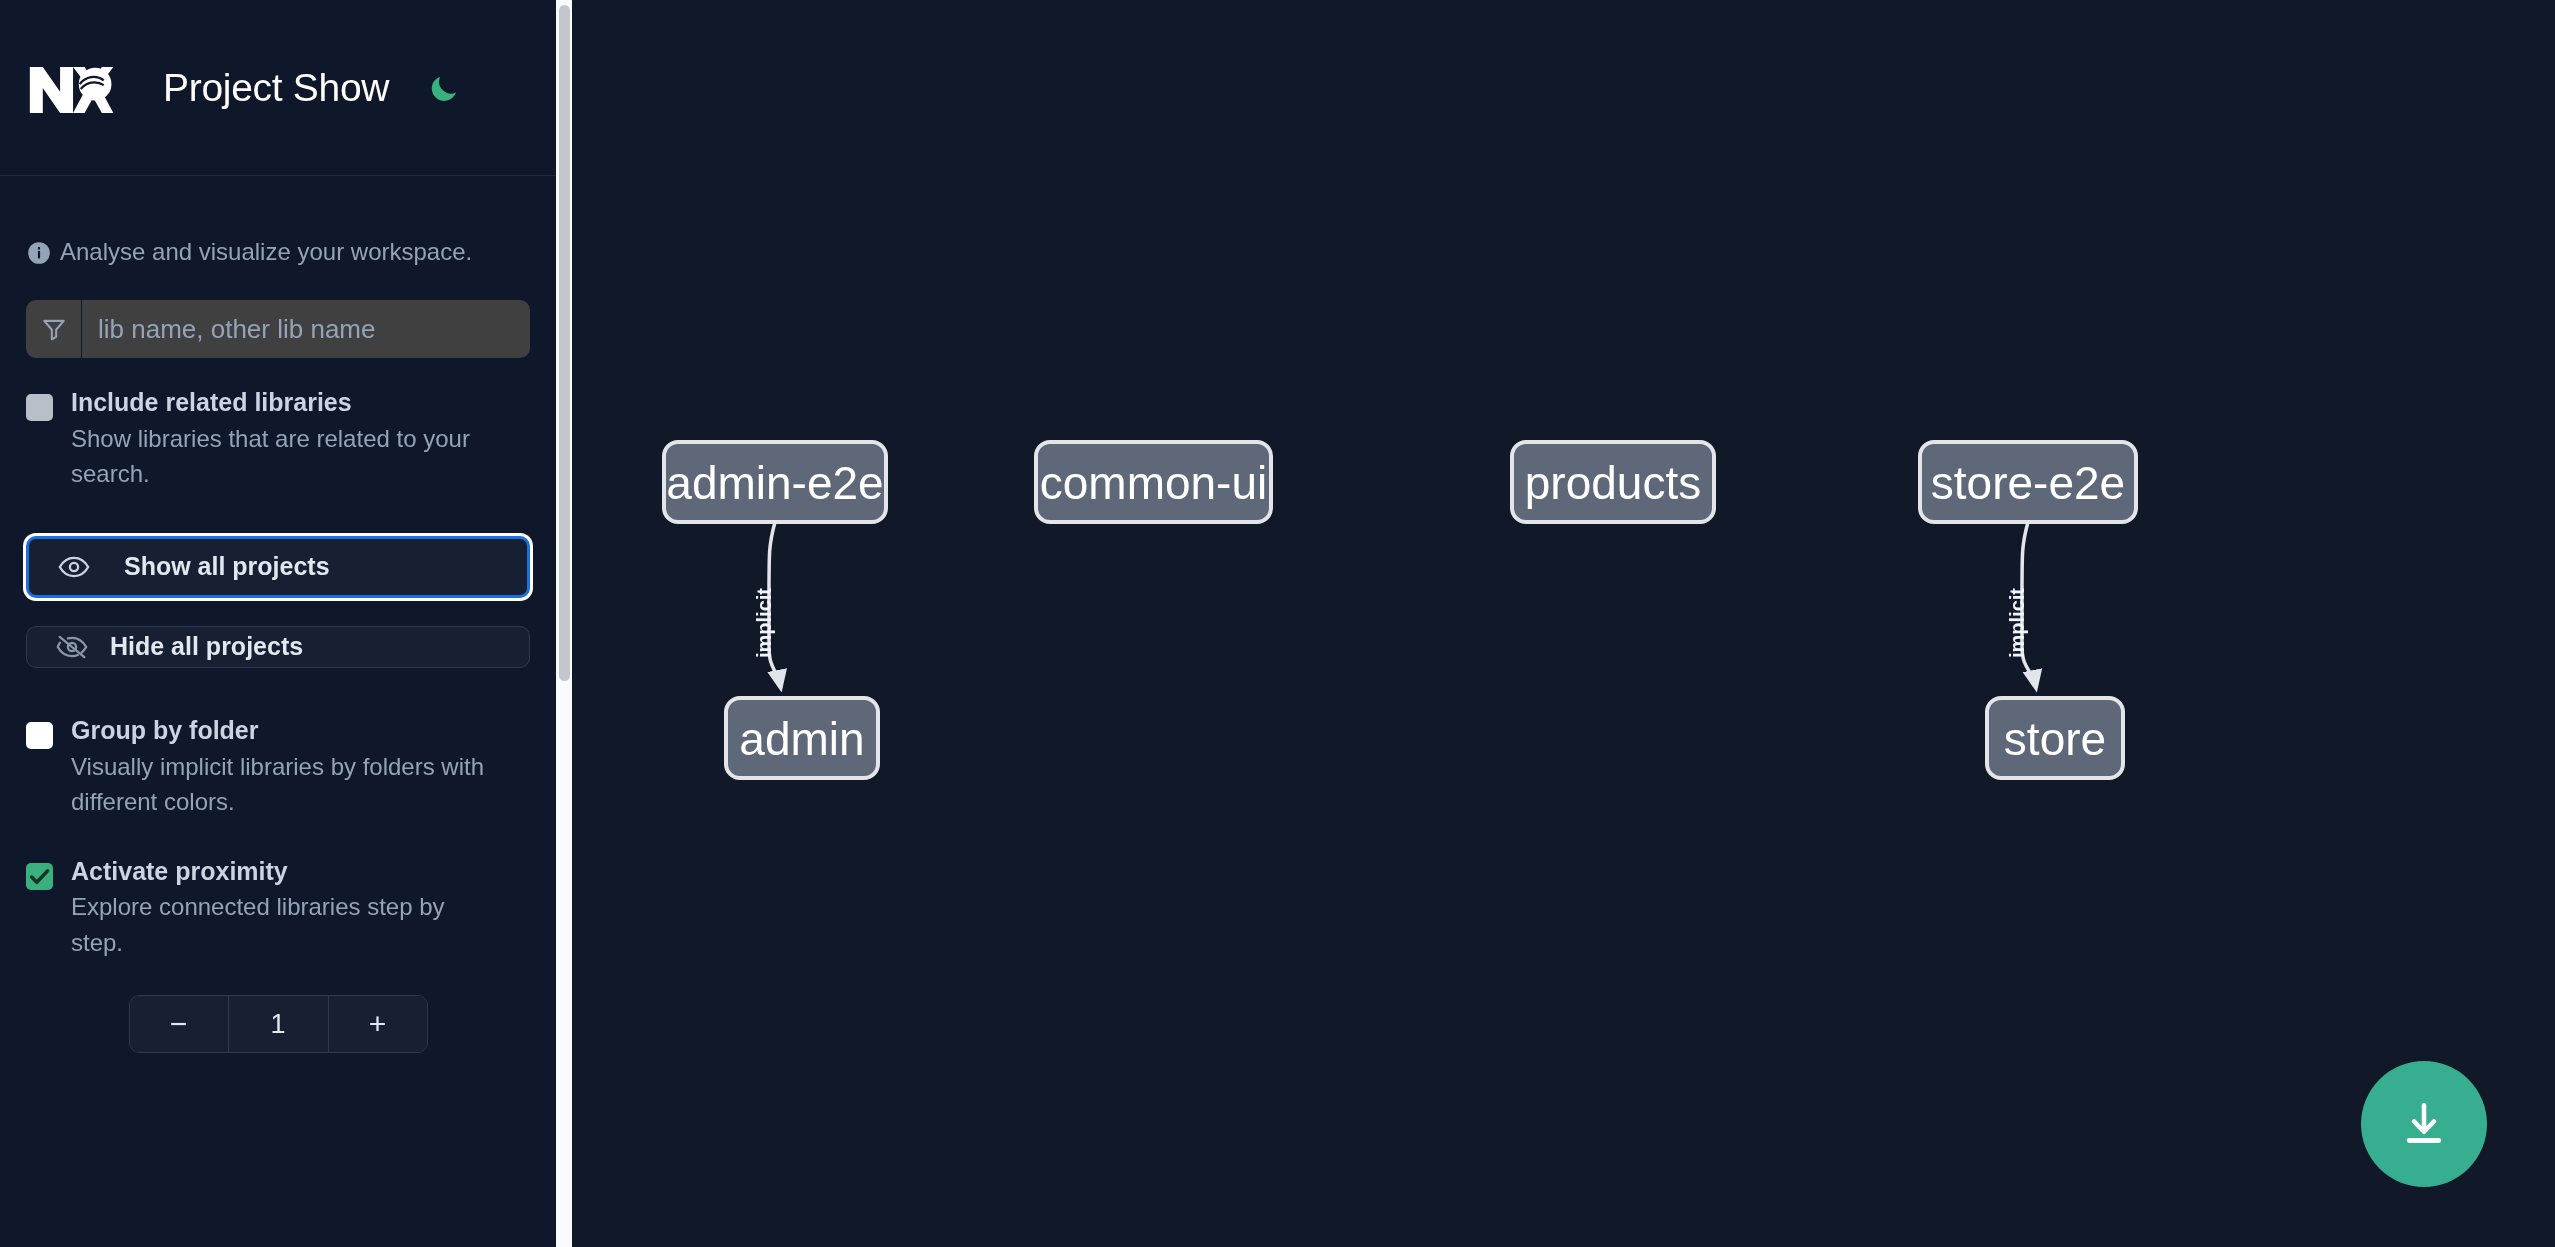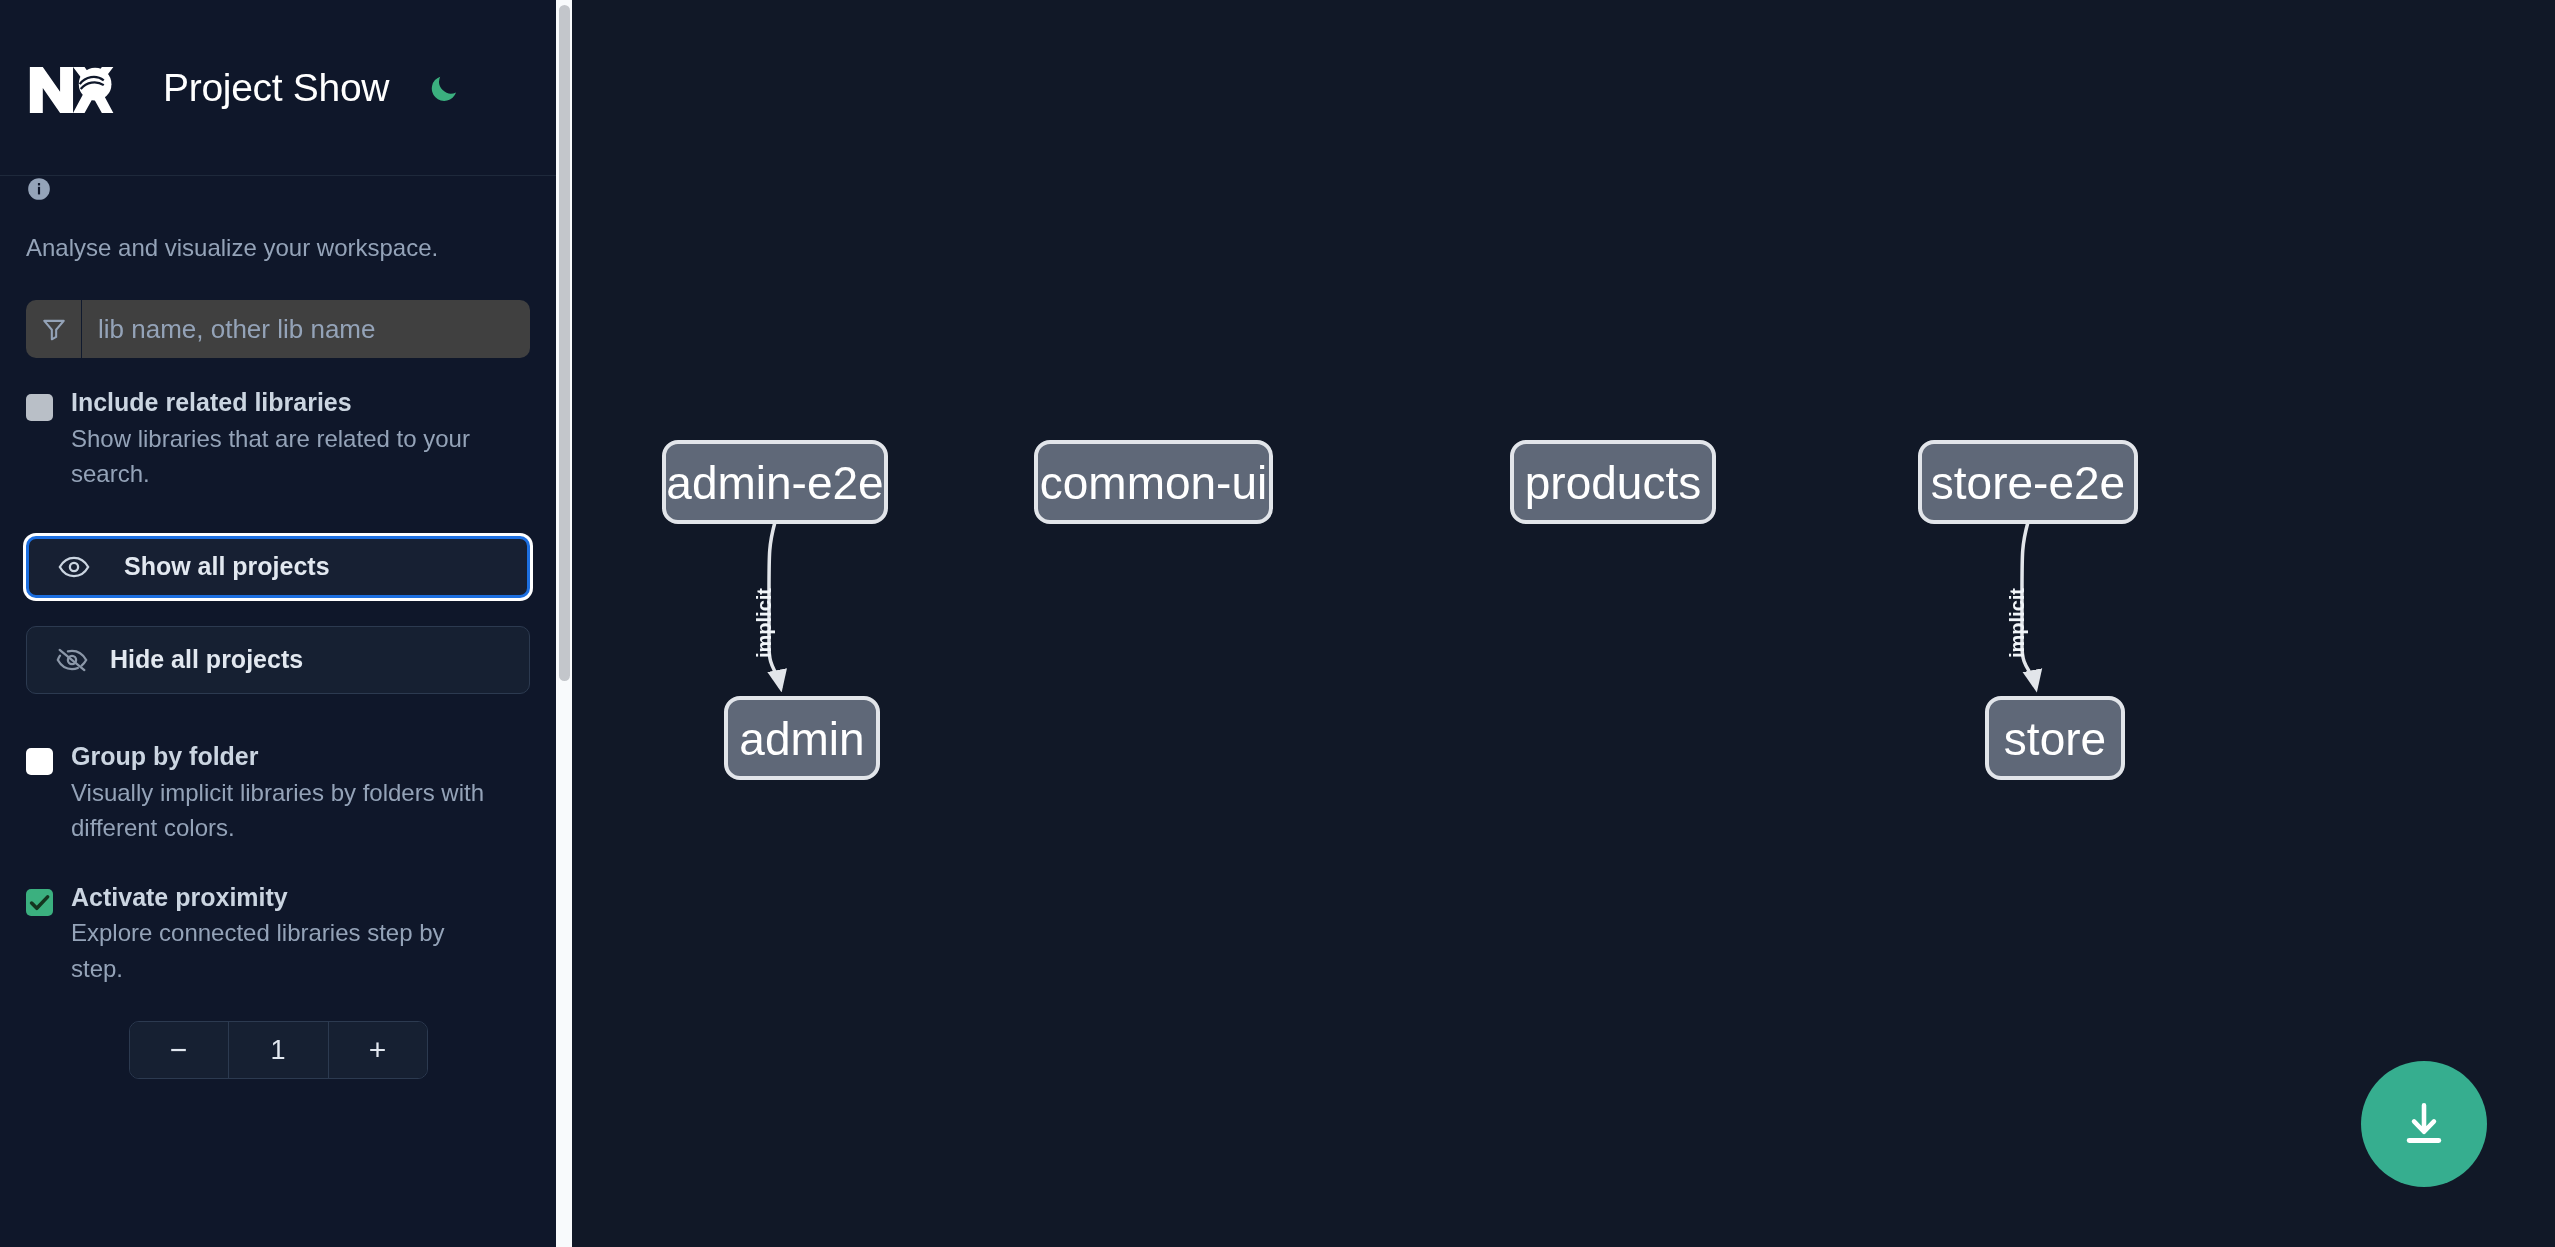--- a/index.html
+++ b/index.html
@@ -35,24 +35,23 @@
   }
   #theme-toggle {
     margin-left: 38px;
     width: 34px; height: 34px;
     flex: none; cursor: pointer;
   }
 
   #sidebar-body { padding: 0 26px; }
 
   .info-row {
-    display: flex; align-items: flex-start;
+    display: flex; align-items: flex-end;
     height: 90px;
-    gap: 32px;
-    flex-direction: column;
+    gap: 8px;
   }
   .info-icon { width: 26px; height: 26px; flex: none; }
   .info-text {
     color: #94a3b8;
     font-size: 24px;
     white-space: nowrap;
   }
 
   
   #filter-wrap {
@@ -111,21 +110,21 @@
     color: #94a3b8;
     font-size: 24px;
     line-height: 1.48;
     margin-top: 4px;
     max-width: 420px;
   }
 
   
   .act-btn {
     margin-top: 0;
-    height: 68px; width: 100%;
+    height: 42px; width: 100%;
     display: flex; align-items: center;
     gap: 22px;
     padding-left: 29px;
     background: #1b2troke;
     background: #1b263b;
     border: 1px solid #334155;
     border-radius: 10px;
     color: #e2e8f0;
     font-size: 25px;
     font-weight: bold;

